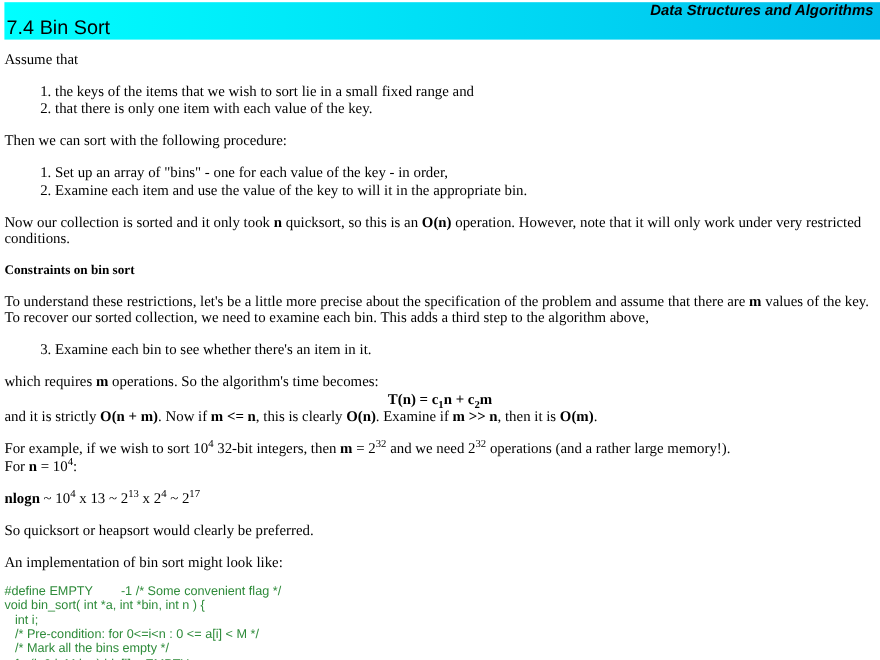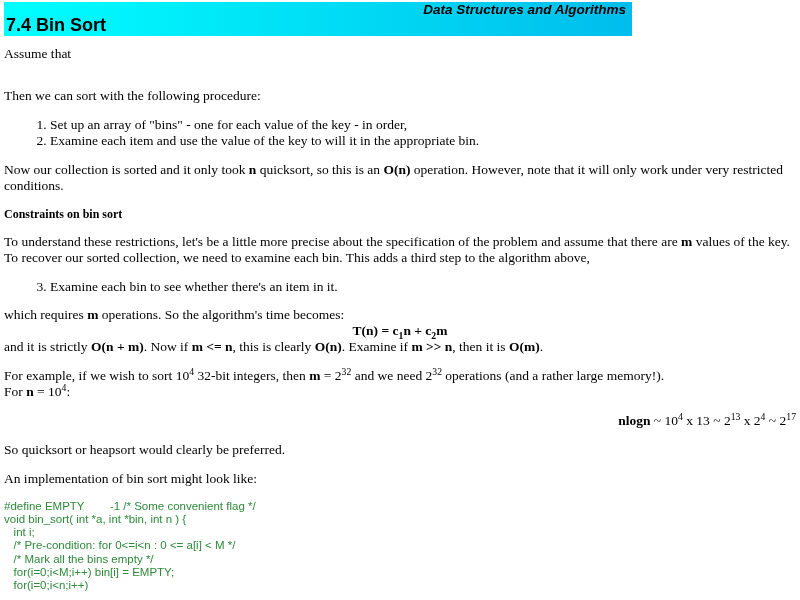--- a/index.html
+++ b/index.html
@@ -15,42 +15,42 @@
     font-family: "Liberation Serif", "DejaVu Serif", serif;
     font-size: 13.5px;
     line-height: 1.18;
     color: #000000;
   }
 
   
   .page-header {
     position: relative;
     margin: 2px 0 0 4px;
-    width: 628px;
+    width: 796px;
     height: 34px;
     background: linear-gradient(to right, #00ffff 0%, #00e9f7 35%, #00ccf2 70%, #00bdec 100%);
   }
   .course-title {
     position: absolute;
     right: 6px;
     top: 0px;
     font-family: "Liberation Sans", "DejaVu Sans", sans-serif;
     font-style: italic;
     font-weight: bold;
     font-size: 13.5px;
     color: #000000;
     line-height: 15px;
     white-space: nowrap;
   }
   .section-title {
     position: absolute;
     left: 2px;
     top: 13px;
     font-family: "Liberation Sans", "DejaVu Sans", sans-serif;
-    font-weight: bold;
+    font-weight: normal;
     font-size: 18px;
     line-height: 20px;
     color: #000000;
     white-space: nowrap;
   }
 
   
   .content {
     padding: 0 4px 0 4px;
   }
@@ -81,21 +81,21 @@
     font-weight: bold;
   }
 
   .formula {
     text-align: center;
     font-weight: bold;
     margin: 0;
     padding: 0;
   }
   .formula-plain {
-    text-align: right;
+    text-align: left;
     margin: 0;
     padding: 0;
   }
   sup { font-size: 0.72em; vertical-align: super; line-height: 0; }
   sub { font-size: 0.72em; vertical-align: sub; line-height: 0; }
   b, .bold { font-weight: bold; }
 
   
   pre.code {
     margin: 0;
@@ -116,20 +116,24 @@
 </div>
 
 <div class="content">
 
   <div class="gap-sm"></div>
 
   <p class="para">Assume that</p>
 
   <div class="gap"></div>
 
+  <ol class="numlist">
+    <li>the keys of the items that we wish to sort lie in a small fixed range and</li>
+    <li>that there is only one item with each value of the key.</li>
+  </ol>
 
   <div class="gap"></div>
 
   <p class="para">Then we can sort with the following procedure:</p>
 
   <div class="gap"></div>
 
   <ol class="numlist">
     <li>Set up an array of "bins" - one for each value of the key - in order,</li>
     <li>Examine each item and use the value of the key to will it in the appropriate bin.</li>

